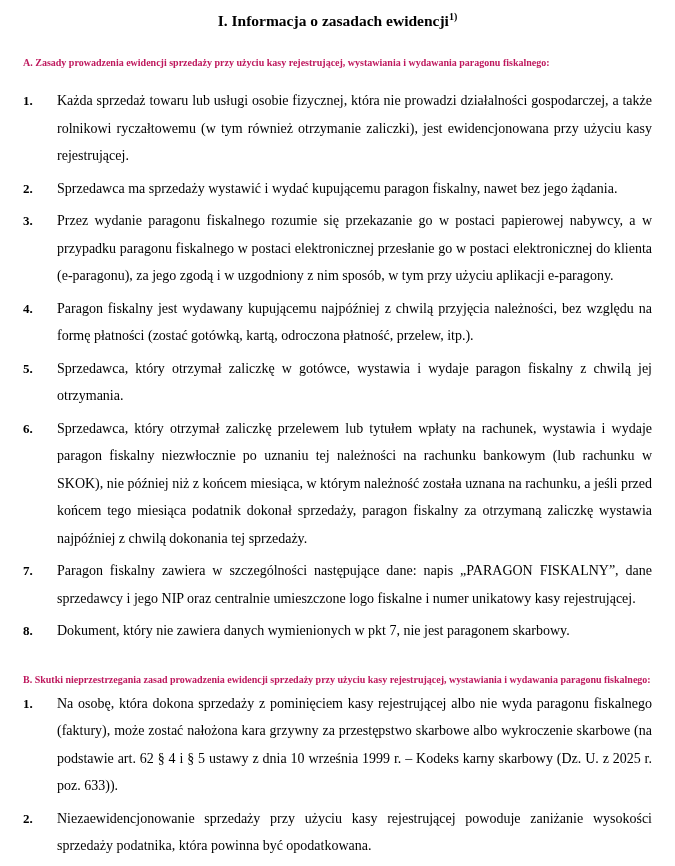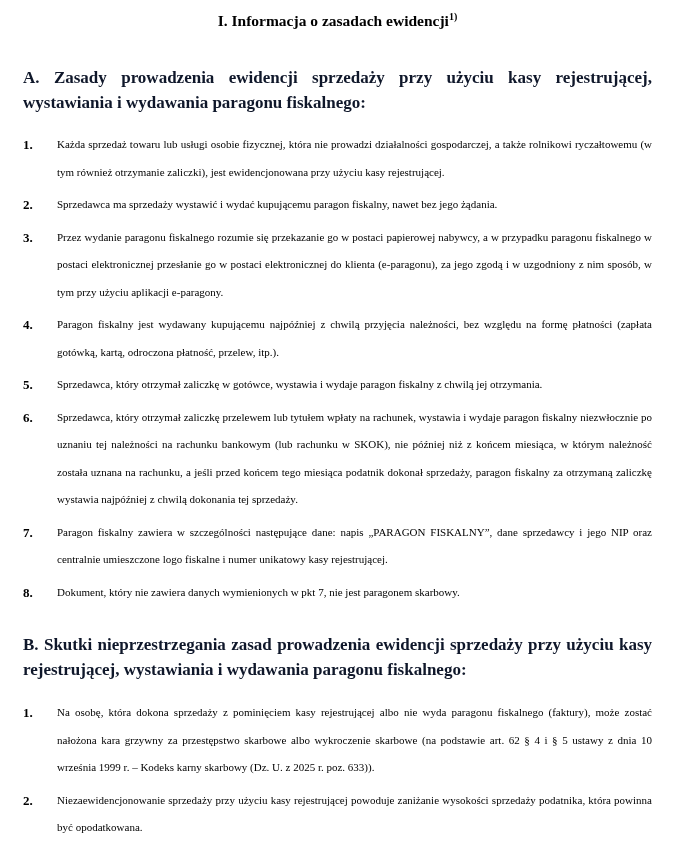--- a/index.html
+++ b/index.html
@@ -12,55 +12,55 @@
     color: #000000;
   }
   .page {
     padding: 10px 23px 0 23px;
   }
   .doc-title {
     text-align: center;
     font-weight: bold;
     font-size: 15.5px;
     line-height: 21px;
-    margin-bottom: 34px;
+    margin-bottom: 23px;
     color: #000000;
   }
   .doc-title sup {
     font-size: 10px;
     vertical-align: super;
     line-height: 0;
   }
   .section-heading {
-    color: #0f172a;
+    color: #be185d;
     font-weight: bold;
-    font-size: 17px;
-    line-height: 25px;
+    font-size: 10px;
+    line-height: 17px;
     text-align: justify;
     margin-bottom: 16px;
   }
   .section-b-heading {
     margin-top: 26px;
-    margin-bottom: 17px;
+    margin-bottom: 2px;
   }
   .item-list { }
   .item {
     display: flex;
     align-items: flex-start;
     margin-bottom: 5px;
   }
   .num {
     flex: 0 0 34px;
     font-weight: bold;
     font-size: 13px;
     line-height: 27.5px;
   }
   .txt {
     flex: 1 1 auto;
-    font-size: 11px;
+    font-size: 14px;
     line-height: 27.5px;
     text-align: justify;
   }
 </style>
 </head>
 <body>
 
 <div class="page">
 
   <div class="doc-title">
@@ -77,21 +77,21 @@
       <div class="item">
         <span class="num">2.</span>
         <span class="txt">Sprzedawca ma sprzedaży wystawić i wydać kupującemu paragon fiskalny, nawet bez jego żądania.</span>
       </div>
       <div class="item">
         <span class="num">3.</span>
         <span class="txt">Przez wydanie paragonu fiskalnego rozumie się przekazanie go w postaci papierowej nabywcy, a w przypadku paragonu fiskalnego w postaci elektronicznej przesłanie go w postaci elektronicznej do klienta (e-paragonu), za jego zgodą i w uzgodniony z nim sposób, w tym przy użyciu aplikacji e-paragony.</span>
       </div>
       <div class="item">
         <span class="num">4.</span>
-        <span class="txt">Paragon fiskalny jest wydawany kupującemu najpóźniej z chwilą przyjęcia należności, bez względu na formę płatności (zapłata gotówką, kartą, odroczona płatność, przelew, itp.).</span>
+        <span class="txt">Paragon fiskalny jest wydawany kupującemu najpóźniej z chwilą przyjęcia należności, bez względu na formę płatności (zostać gotówką, kartą, odroczona płatność, przelew, itp.).</span>
       </div>
       <div class="item">
         <span class="num">5.</span>
         <span class="txt">Sprzedawca, który otrzymał zaliczkę w gotówce, wystawia i wydaje paragon fiskalny z chwilą jej otrzymania.</span>
       </div>
       <div class="item">
         <span class="num">6.</span>
         <span class="txt">Sprzedawca, który otrzymał zaliczkę przelewem lub tytułem wpłaty na rachunek, wystawia i wydaje paragon fiskalny niezwłocznie po uznaniu tej należności na rachunku bankowym (lub rachunku w SKOK), nie później niż z końcem miesiąca, w którym należność została uznana na rachunku, a jeśli przed końcem tego miesiąca podatnik dokonał sprzedaży, paragon fiskalny za otrzymaną zaliczkę wystawia najpóźniej z chwilą dokonania tej sprzedaży.</span>
       </div>
       <div class="item">

